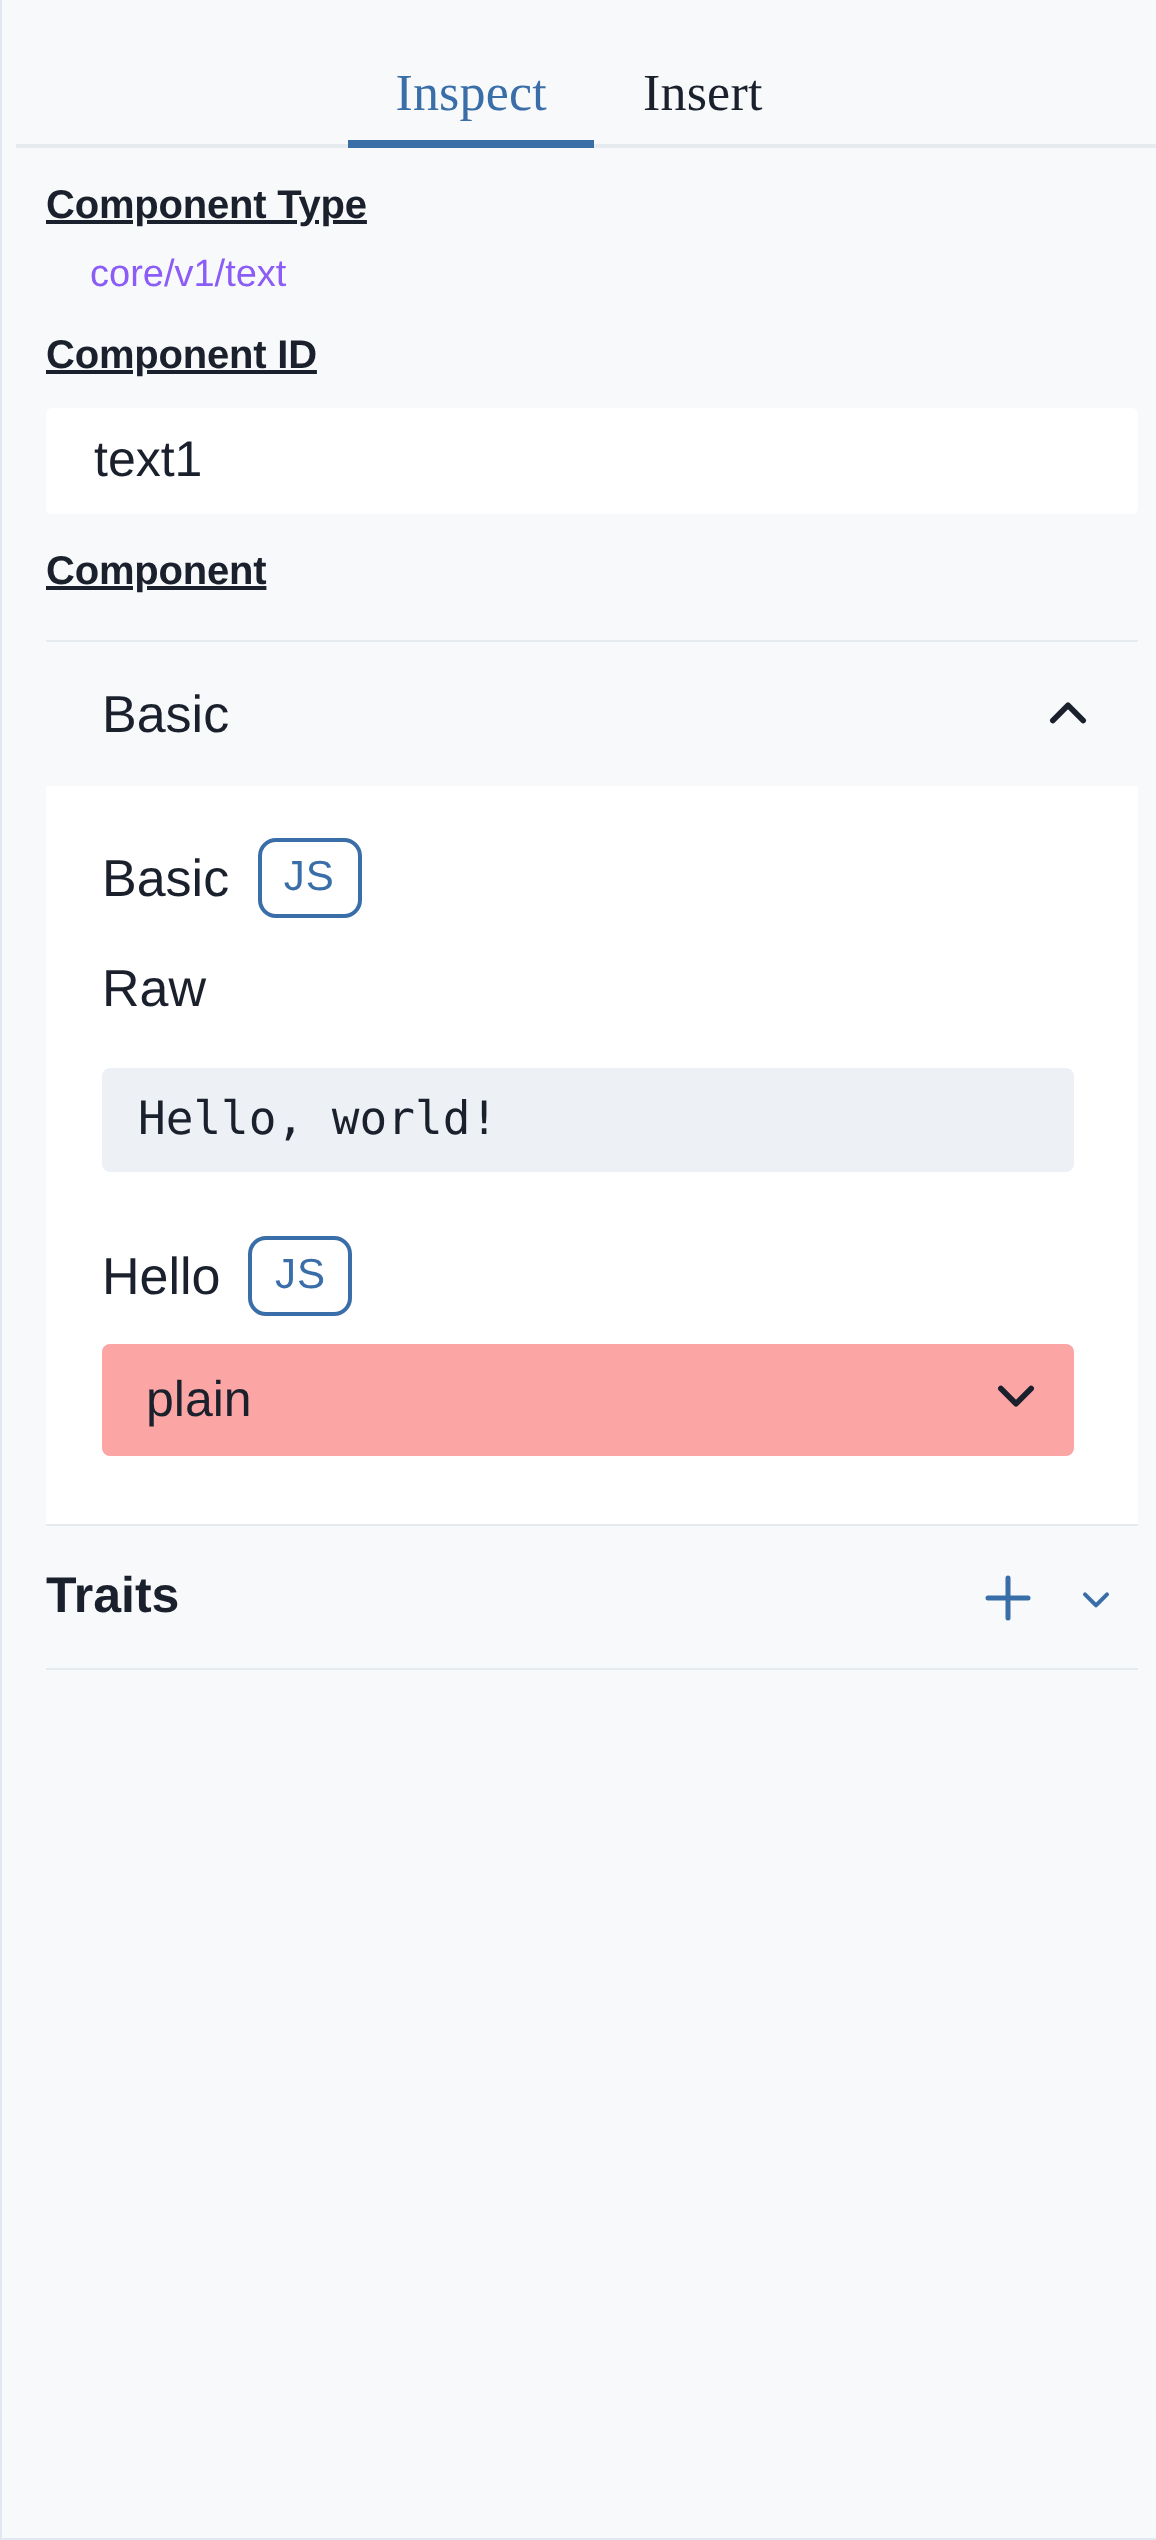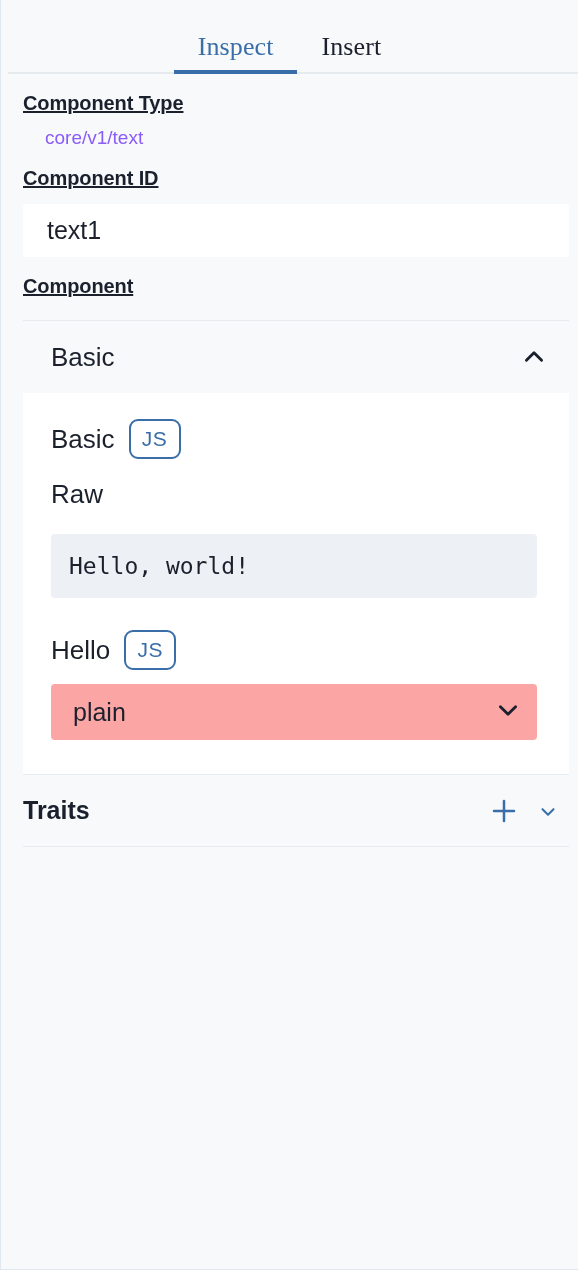--- a/index.html
+++ b/index.html
@@ -157,21 +157,21 @@
   .sub-label {
     font-size: 26px;
     color: #1a202c;
     margin-top: 20px;
     margin-bottom: 14px;
   }
 
   .raw-input {
     display: block;
     width: 486px;
-    height: 64px;
+    height: 52px;
     background: #edf0f5;
     border: none;
     border-radius: 4px;
     padding: 0 18px;
     font-family: "DejaVu Sans Mono", monospace;
     font-size: 23px;
     color: #1a202c;
     outline: none;
     margin-top: 24px;
   }

